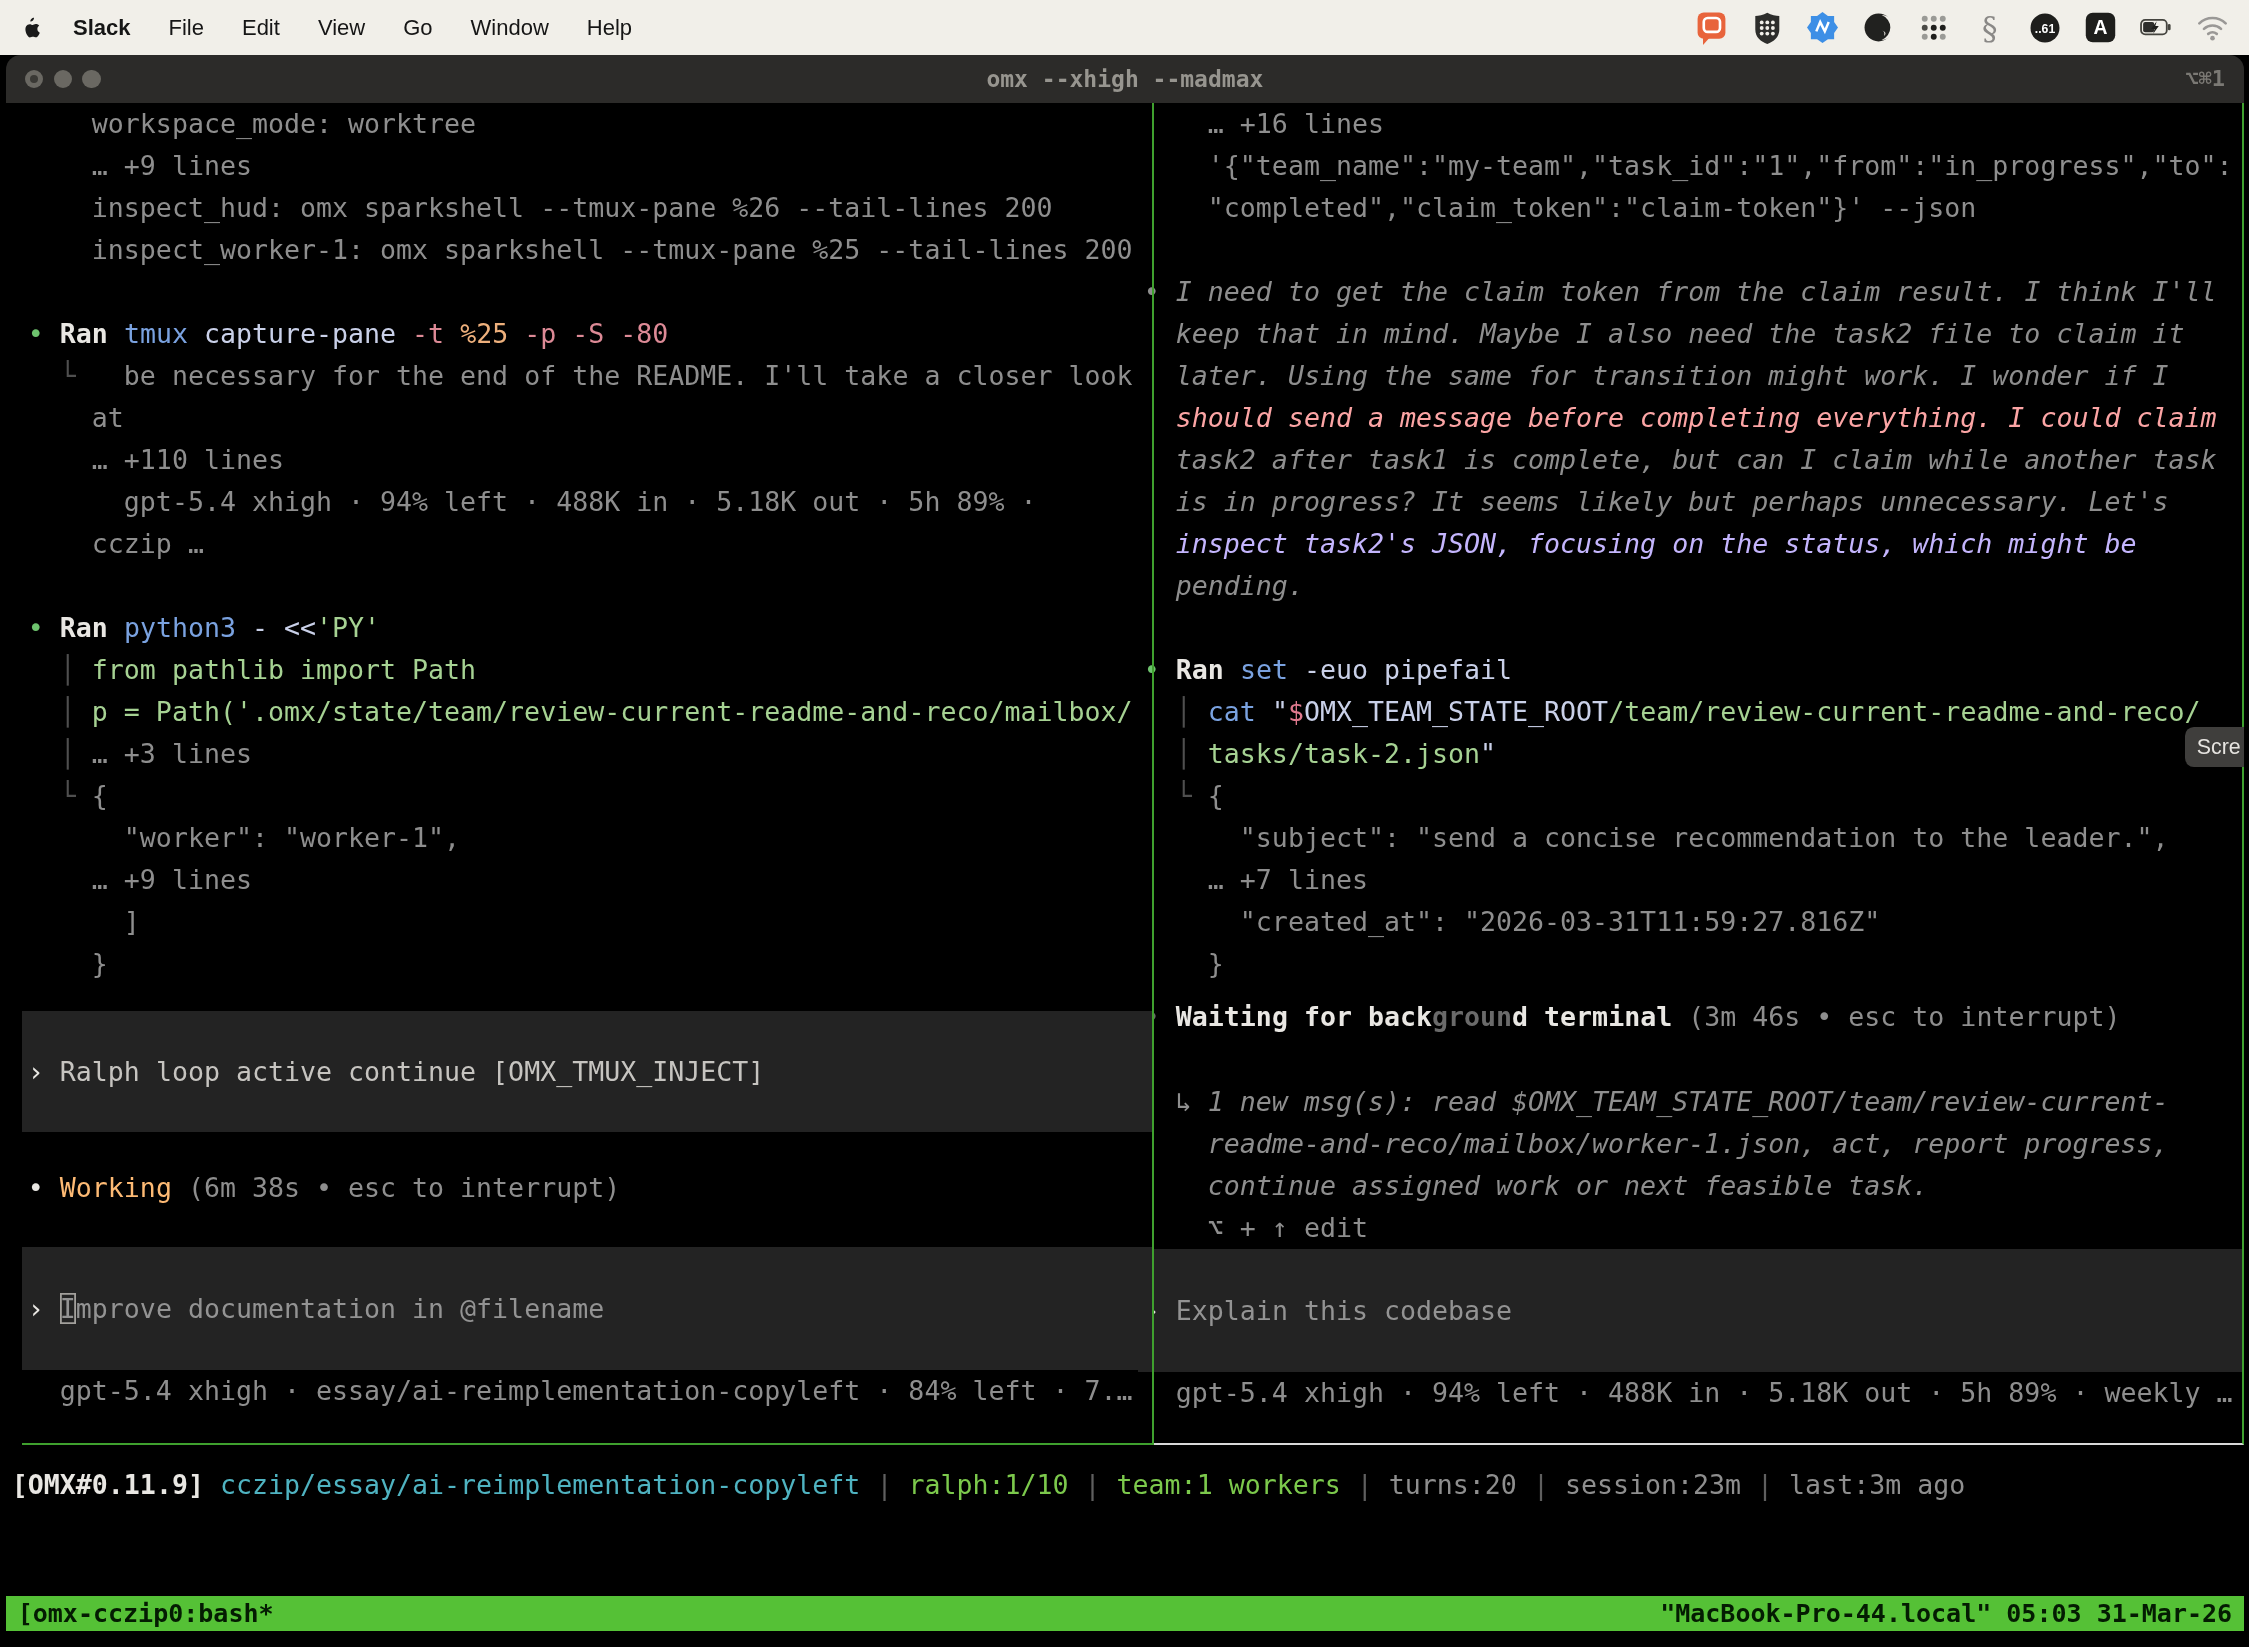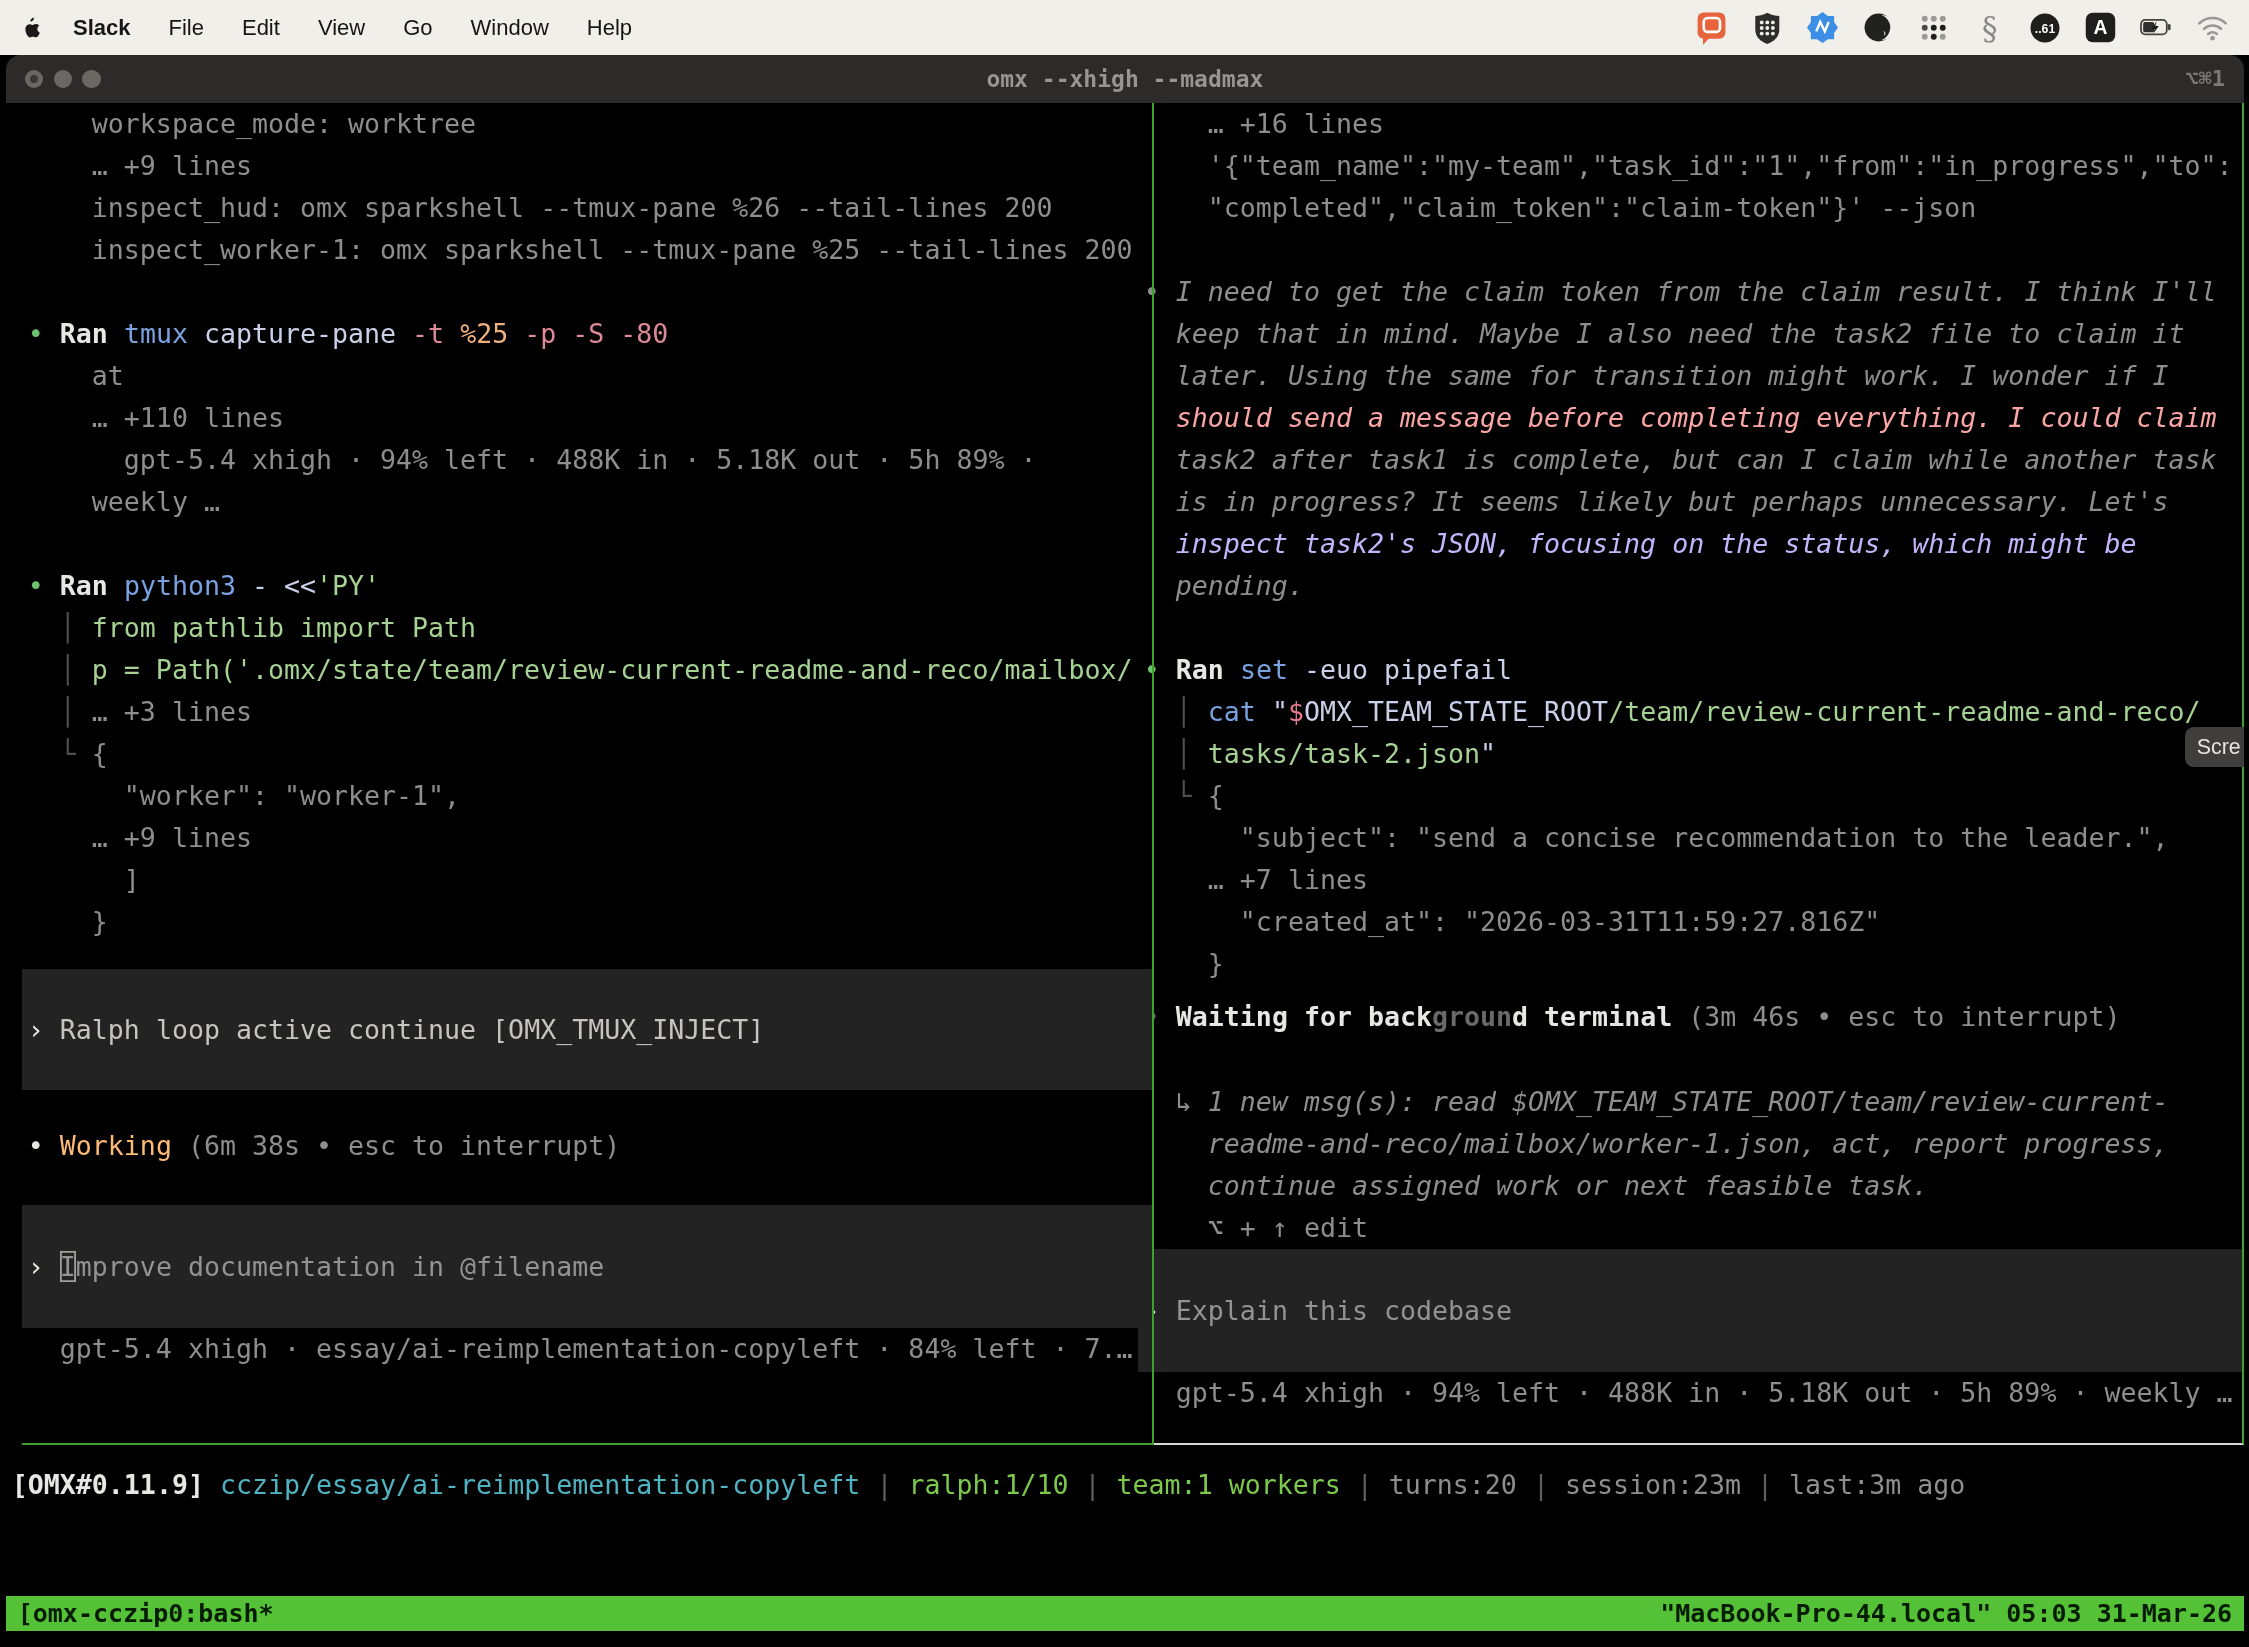--- a/index.html
+++ b/index.html
@@ -190,24 +190,25 @@
         <div class="band" style="height: 123px;"><span style="color: rgb(233, 231, 227);">› </span><span style="color: rgb(147, 147, 147);">Explain this codebase</span></div>
         <div class="line"><span style="color: rgb(142, 142, 142);">  gpt-5.4 xhigh · 94% left · 488K in · 5.18K out · 5h 89% · weekly …</span></div>
       </div>
       <div class="pane left">
         <div class="line"><span style="color: rgb(142, 142, 142);">    workspace_mode: worktree</span></div>
         <div class="line"><span style="color: rgb(142, 142, 142);">    … +9 lines</span></div>
         <div class="line"><span style="color: rgb(142, 142, 142);">    inspect_hud: omx sparkshell --tmux-pane %26 --tail-lines 200</span></div>
         <div class="line"><span style="color: rgb(142, 142, 142);">    inspect_worker-1: omx sparkshell --tmux-pane %25 --tail-lines 200</span></div>
         <div class="line"></div>
         <div class="line"><span style="color: rgb(110, 195, 110);">•</span><span style="color: rgb(142, 142, 142);"> </span><span style="color: rgb(233, 231, 227); font-weight: bold;">Ran</span><span style="color: rgb(142, 142, 142);"> </span><span style="color: rgb(122, 162, 224);">tmux</span><span style="color: rgb(142, 142, 142);"> </span><span style="color: rgb(201, 208, 232);">capture-pane</span><span style="color: rgb(142, 142, 142);"> </span><span style="color: rgb(221, 138, 150);">-t</span><span style="color: rgb(142, 142, 142);"> </span><span style="color: rgb(238, 176, 124);">%25</span><span style="color: rgb(142, 142, 142);"> </span><span style="color: rgb(221, 138, 150);">-p</span><span style="color: rgb(142, 142, 142);"> </span><span style="color: rgb(221, 138, 150);">-S</span><span style="color: rgb(142, 142, 142);"> </span><span style="color: rgb(221, 138, 150);">-80</span></div>
+        <div class="line"><span style="color: rgb(79, 79, 79);">  └   </span><span style="color: rgb(142, 142, 142);">be necessary for the end of the README. I'll take a closer look</span></div>
         <div class="line"><span style="color: rgb(142, 142, 142);">    at</span></div>
         <div class="line"><span style="color: rgb(142, 142, 142);">    … +110 lines</span></div>
         <div class="line"><span style="color: rgb(142, 142, 142);">      gpt-5.4 xhigh · 94% left · 488K in · 5.18K out · 5h 89% ·</span></div>
-        <div class="line"><span style="color: rgb(142, 142, 142);">    weekly …</span></div>
+        <div class="line"><span style="color: rgb(142, 142, 142);">    cczip …</span></div>
         <div class="line"></div>
         <div class="line"><span style="color: rgb(110, 195, 110);">•</span><span style="color: rgb(142, 142, 142);"> </span><span style="color: rgb(233, 231, 227); font-weight: bold;">Ran</span><span style="color: rgb(142, 142, 142);"> </span><span style="color: rgb(122, 162, 224);">python3</span><span style="color: rgb(142, 142, 142);"> </span><span style="color: rgb(201, 208, 232);">-</span><span style="color: rgb(142, 142, 142);"> </span><span style="color: rgb(201, 208, 232);">&lt;&lt;</span><span style="color: rgb(166, 210, 147);">'PY'</span></div>
         <div class="line"><span style="color: rgb(79, 79, 79);">  │ </span><span style="color: rgb(166, 210, 147);">from pathlib import Path</span></div>
         <div class="line"><span style="color: rgb(79, 79, 79);">  │ </span><span style="color: rgb(166, 210, 147);">p = Path('.omx/state/team/review-current-readme-and-reco/mailbox/</span></div>
         <div class="line"><span style="color: rgb(79, 79, 79);">  │ </span><span style="color: rgb(142, 142, 142);">… +3 lines</span></div>
         <div class="line"><span style="color: rgb(79, 79, 79);">  └ </span><span style="color: rgb(142, 142, 142);">{</span></div>
         <div class="line"><span style="color: rgb(142, 142, 142);">      "worker": "worker-1",</span></div>
         <div class="line"><span style="color: rgb(142, 142, 142);">    … +9 lines</span></div>
         <div class="line"><span style="color: rgb(142, 142, 142);">      ]</span></div>
         <div class="line"><span style="color: rgb(142, 142, 142);">    }</span></div>

